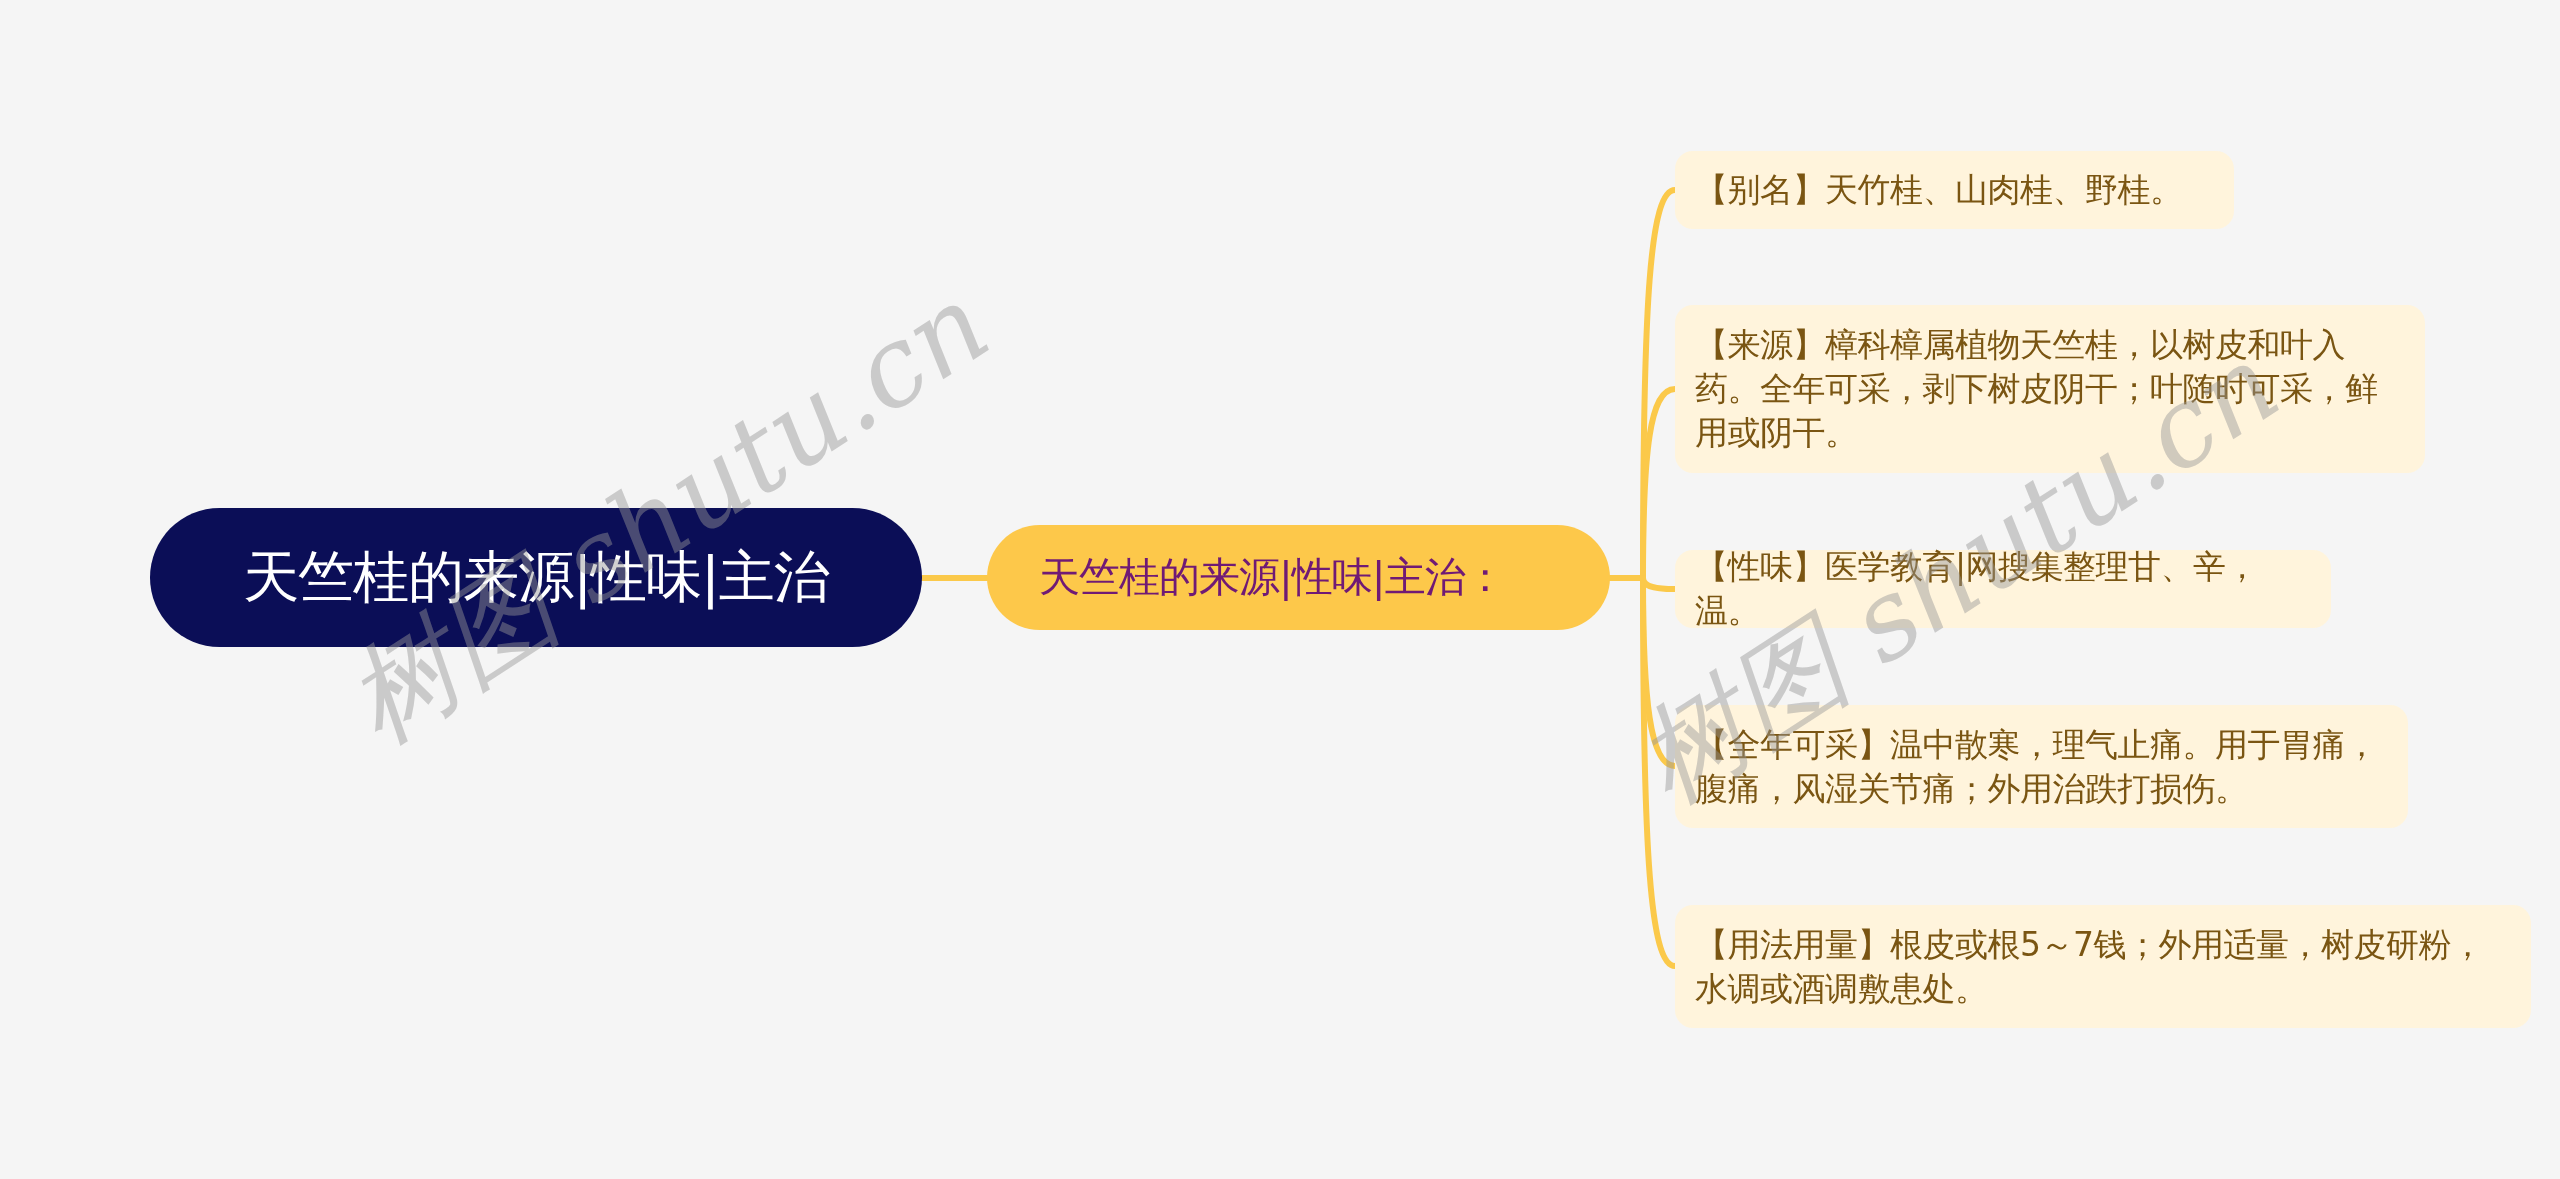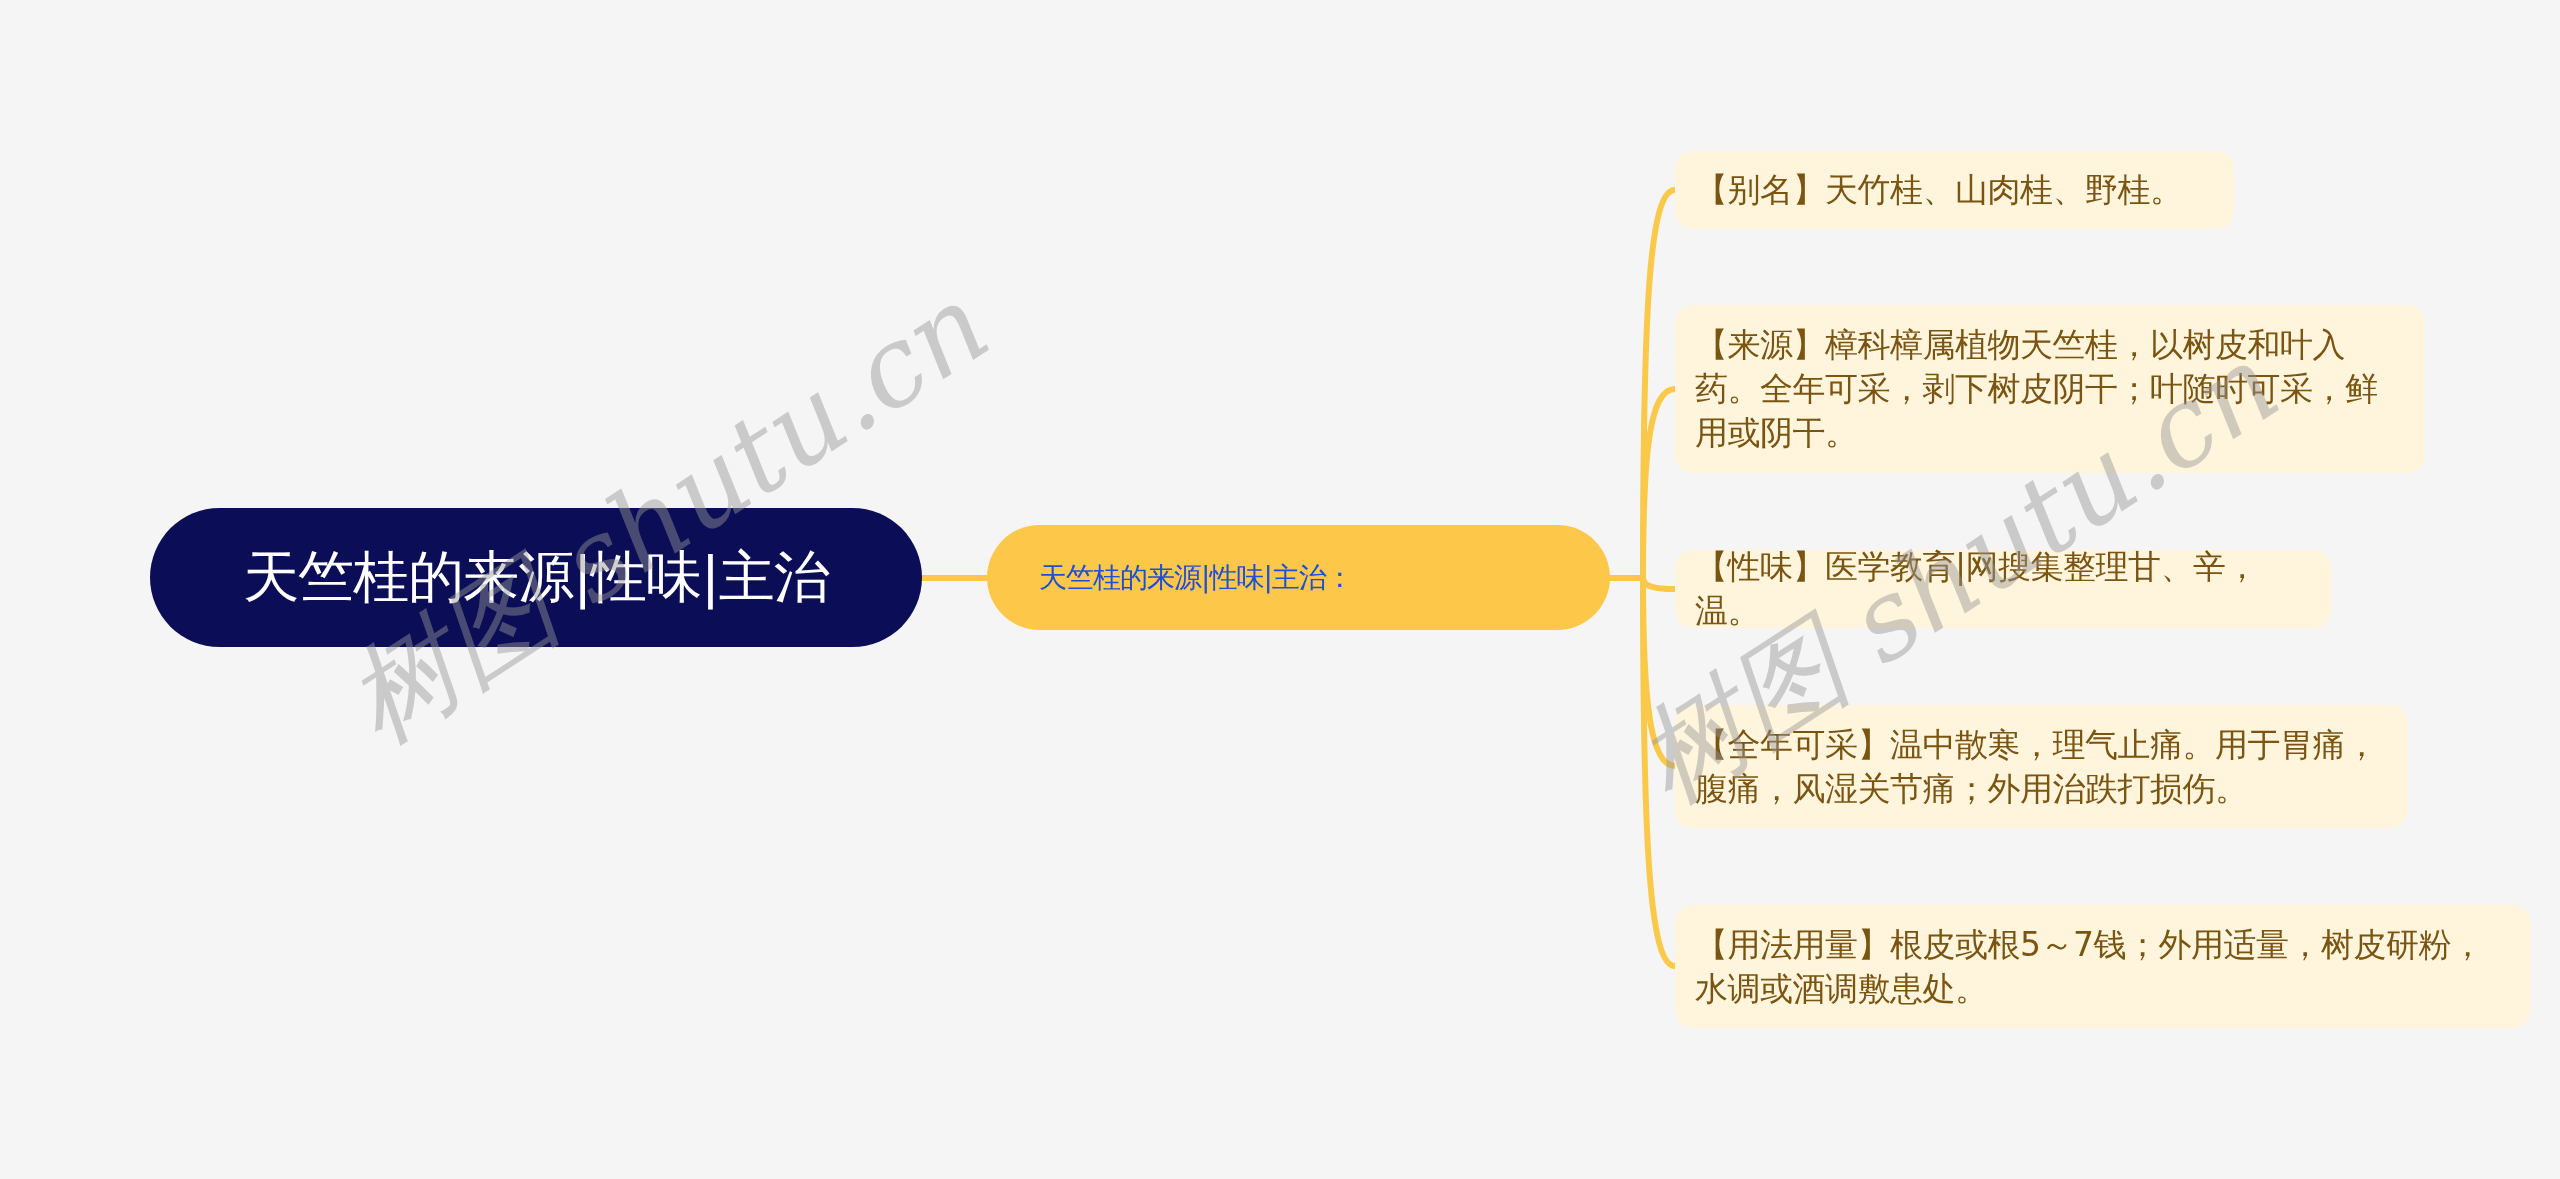--- a/index.html
+++ b/index.html
@@ -47,22 +47,22 @@
     white-space: nowrap;
     text-align: right;
   }
   .sub-node {
     left: 987px;
     top: 525px;
     width: 623px;
     height: 105px;
     border-radius: 53px;
     background: #fdc84a;
-    color: #1d4ed8;
-    font-size: 28px;
+    color: #701a75;
+    font-size: 41px;
     padding-left: 52px;
     white-space: nowrap;
     letter-spacing: -1px;
   }
   .leaf {
     left: 1675px;
     background: #fff4dc;
     border-radius: 18px;
     color: #7a5512;
     font-size: 33px;

